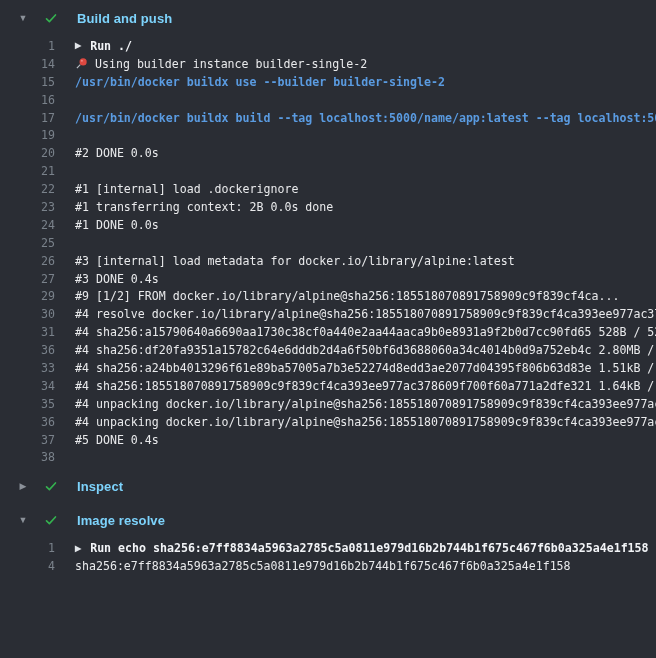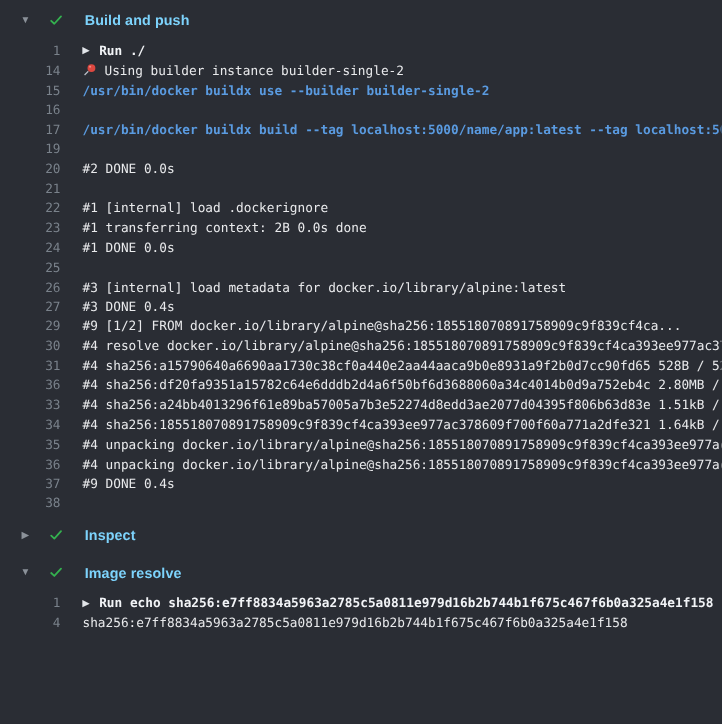--- a/index.html
+++ b/index.html
@@ -108,21 +108,21 @@
       <div class="log-line"><span class="ln">26</span><span class="lt"><span>#3 [internal] load metadata for docker.io/library/alpine:latest</span></span></div>
       <div class="log-line"><span class="ln">27</span><span class="lt"><span>#3 DONE 0.4s</span></span></div>
       <div class="log-line"><span class="ln">29</span><span class="lt"><span>#9 [1/2] FROM docker.io/library/alpine@sha256:185518070891758909c9f839cf4ca...</span></span></div>
       <div class="log-line"><span class="ln">30</span><span class="lt"><span>#4 resolve docker.io/library/alpine@sha256:185518070891758909c9f839cf4ca393ee977ac378609f700f60a771a2dfe321 done</span></span></div>
       <div class="log-line"><span class="ln">31</span><span class="lt"><span>#4 sha256:a15790640a6690aa1730c38cf0a440e2aa44aaca9b0e8931a9f2b0d7cc90fd65 528B / 528B done</span></span></div>
       <div class="log-line"><span class="ln">36</span><span class="lt"><span>#4 sha256:df20fa9351a15782c64e6dddb2d4a6f50bf6d3688060a34c4014b0d9a752eb4c 2.80MB / 2.80MB done</span></span></div>
       <div class="log-line"><span class="ln">33</span><span class="lt"><span>#4 sha256:a24bb4013296f61e89ba57005a7b3e52274d8edd3ae2077d04395f806b63d83e 1.51kB / 1.51kB done</span></span></div>
       <div class="log-line"><span class="ln">34</span><span class="lt"><span>#4 sha256:185518070891758909c9f839cf4ca393ee977ac378609f700f60a771a2dfe321 1.64kB / 1.64kB done</span></span></div>
       <div class="log-line"><span class="ln">35</span><span class="lt"><span>#4 unpacking docker.io/library/alpine@sha256:185518070891758909c9f839cf4ca393ee977ac378609f700f60a771a2dfe321</span></span></div>
       <div class="log-line"><span class="ln">36</span><span class="lt"><span>#4 unpacking docker.io/library/alpine@sha256:185518070891758909c9f839cf4ca393ee977ac378609f700f60a771a2dfe321 done</span></span></div>
-      <div class="log-line"><span class="ln">37</span><span class="lt"><span>#9 DONE 0.4s</span></span></div>
+      <div class="log-line"><span class="ln">37</span><span class="lt"><span>#5 DONE 0.4s</span></span></div>
       <div class="log-line"><span class="ln">38</span><span class="lt"><span></span></span></div>
     </div>
     <div class="section-header">
       <span class="tri">▶</span>
       <span class="check">
         <svg width="14" height="13" viewBox="0 0 16 16">
           <path d="M2.5 8.5 L6 11.8 L13.5 3.6" fill="none" stroke="#34b14f" stroke-width="2" stroke-linecap="round" stroke-linejoin="round"></path>
         </svg>
       </span>
       <span class="sec-title">Inspect</span>

